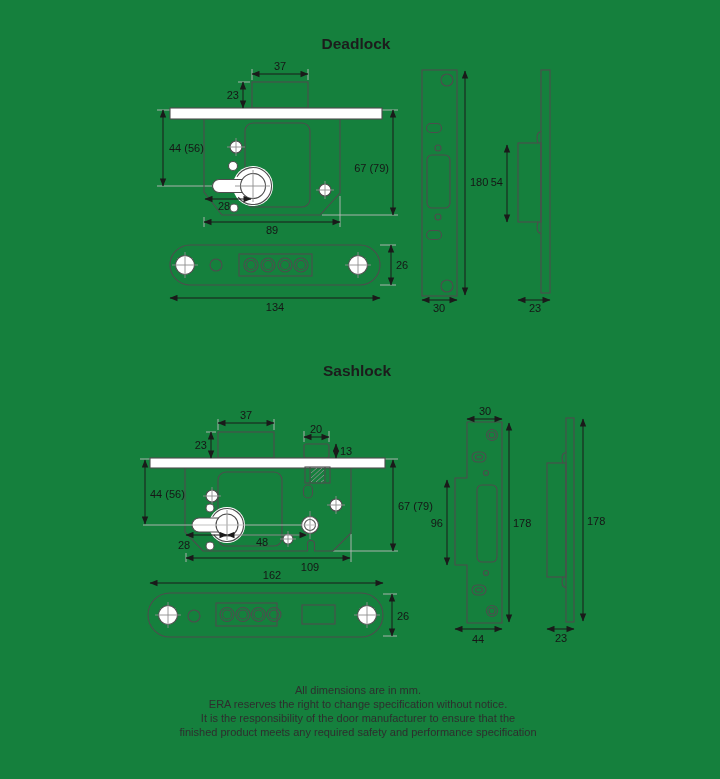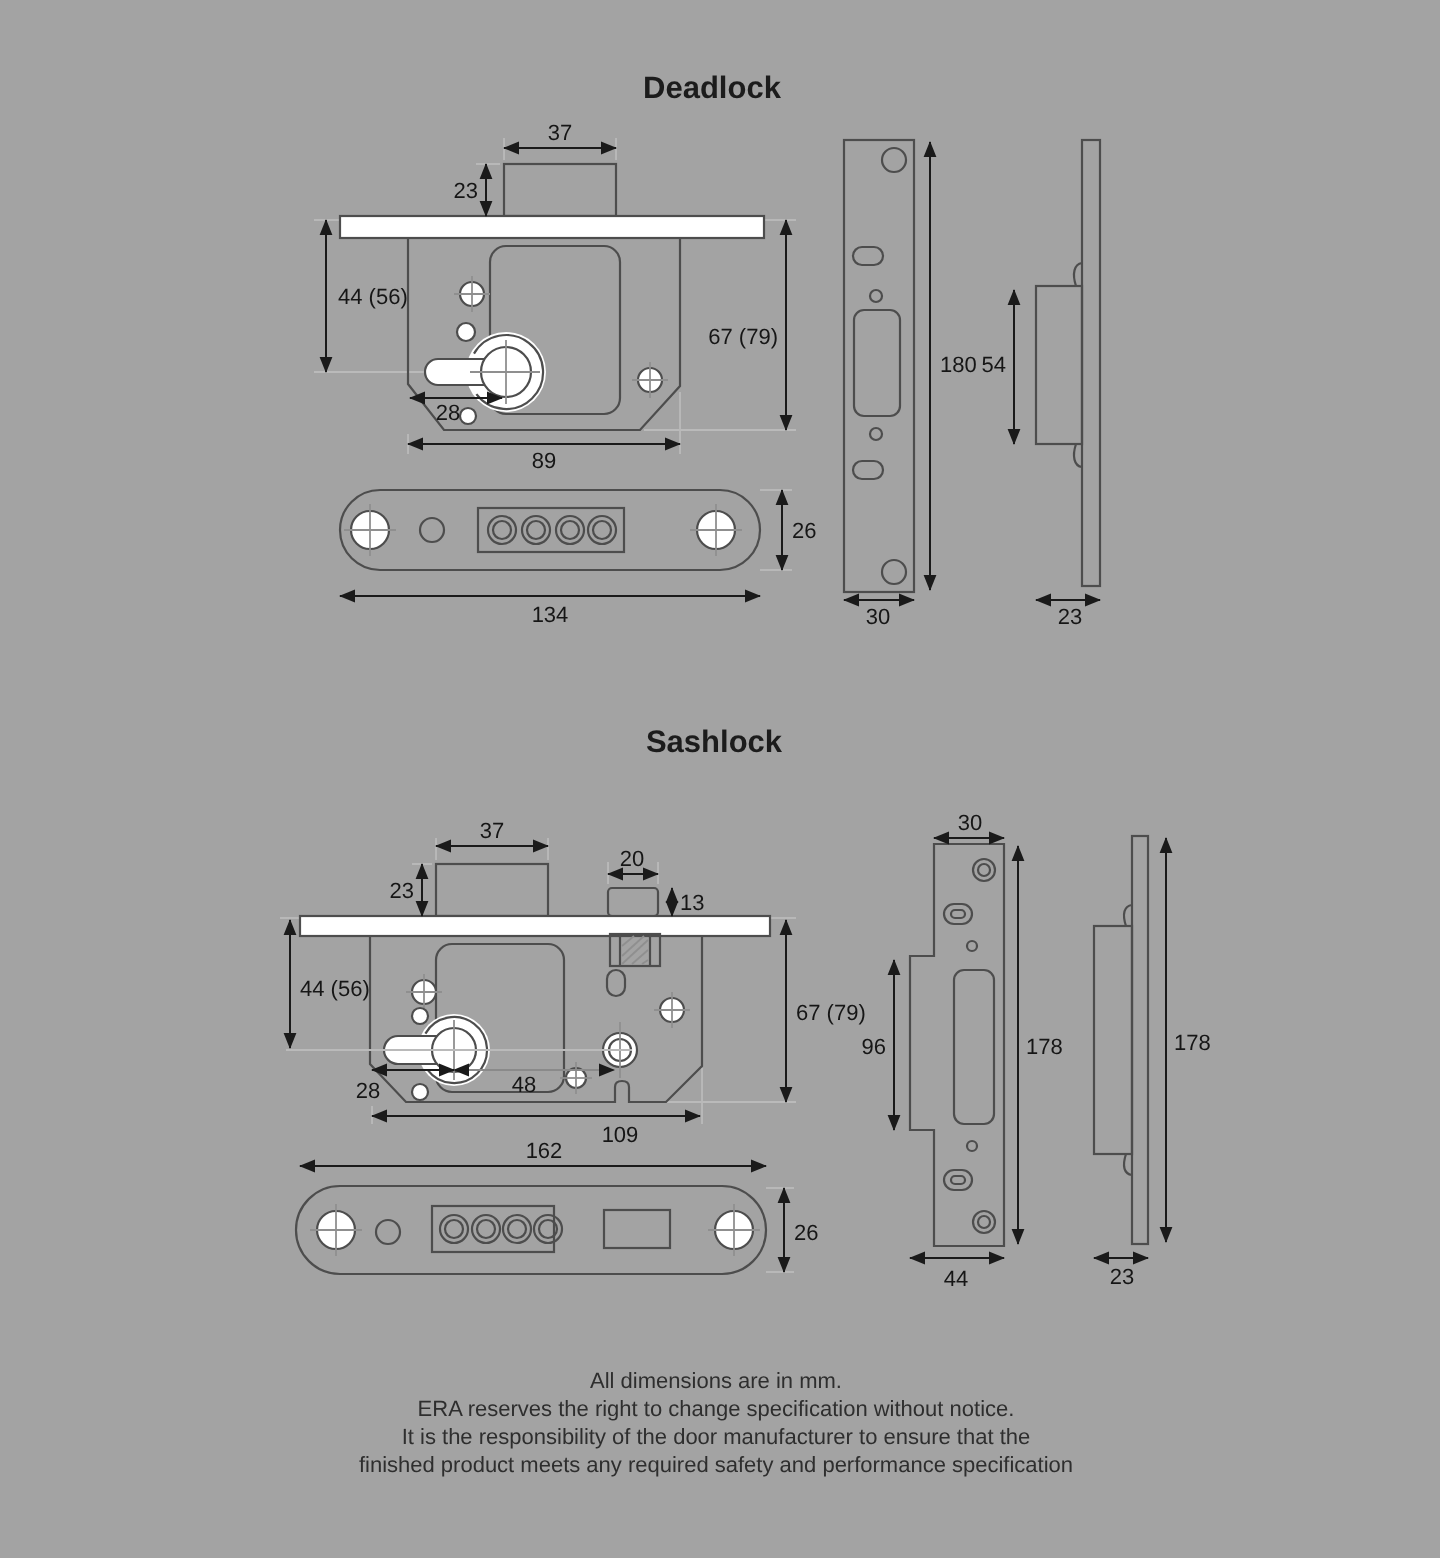--- a/index.html
+++ b/index.html
@@ -1,16 +1,16 @@
 <!DOCTYPE html>
 <html><head>
 <meta charset="utf-8">
 <style>
   html,body{margin:0;padding:0;background:#ffffff;}
-  .canvas{width:720px;height:779px;background:#a3a3a3;position:relative;font-family:"Liberation Sans",sans-serif;}
+  .canvas{width:720px;height:779px;background:#15803d;position:relative;font-family:"Liberation Sans",sans-serif;}
   svg text{font-family:"Liberation Sans",sans-serif;fill:#161616;font-size:11px;}
   svg .title{font-size:15.5px;font-weight:600;fill:#1c1c1c;}
   svg .footer{font-size:11px;fill:#2e2e2e;}
   .ol{fill:none;stroke:#4d4d4d;stroke-width:1.1;}
   .olw{fill:#ffffff;stroke:#4d4d4d;stroke-width:1.1;}
   .knock{fill:#ffffff;stroke:none;}
   .thin{stroke:#8f8f8f;stroke-width:0.9;fill:none;}
   .ext{stroke:#bababa;stroke-width:0.9;fill:none;}
   .dim{stroke:#1a1a1a;stroke-width:1;fill:none;}
   .dimg{stroke:#8a8a8a;stroke-width:1;fill:none;}

